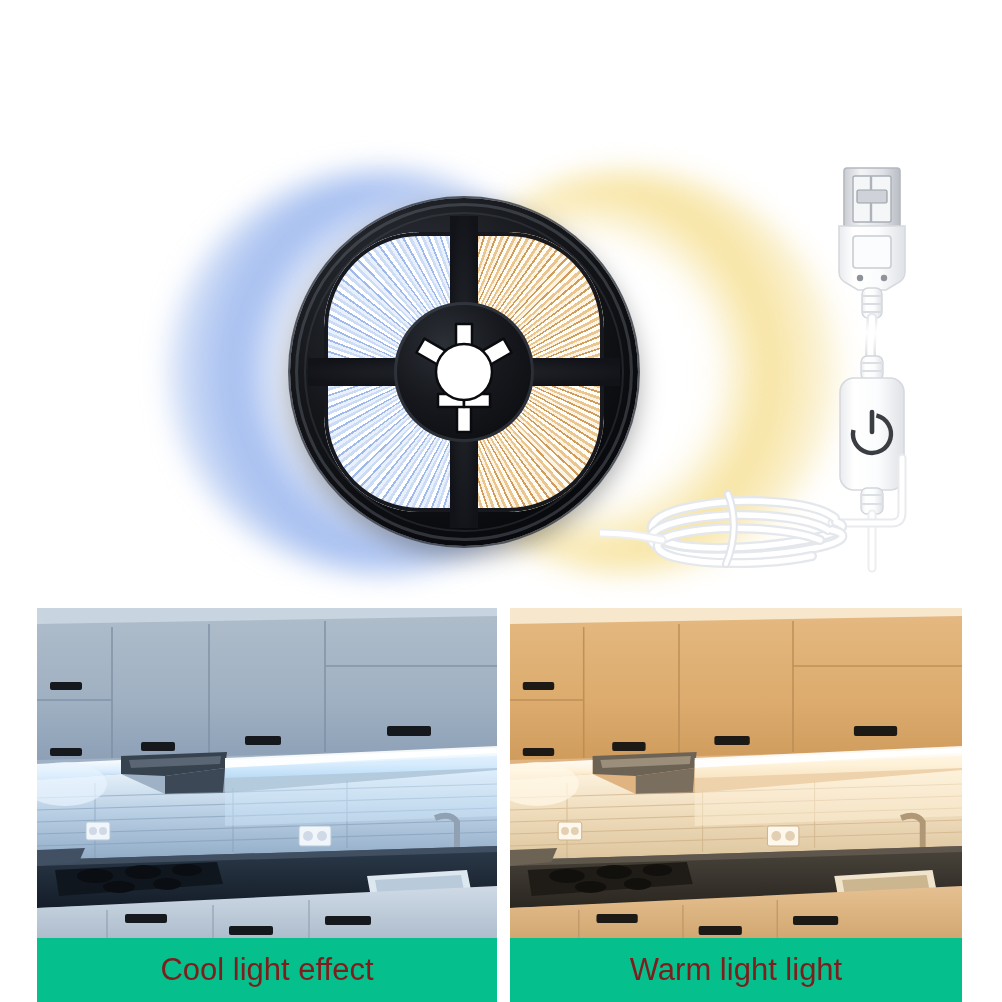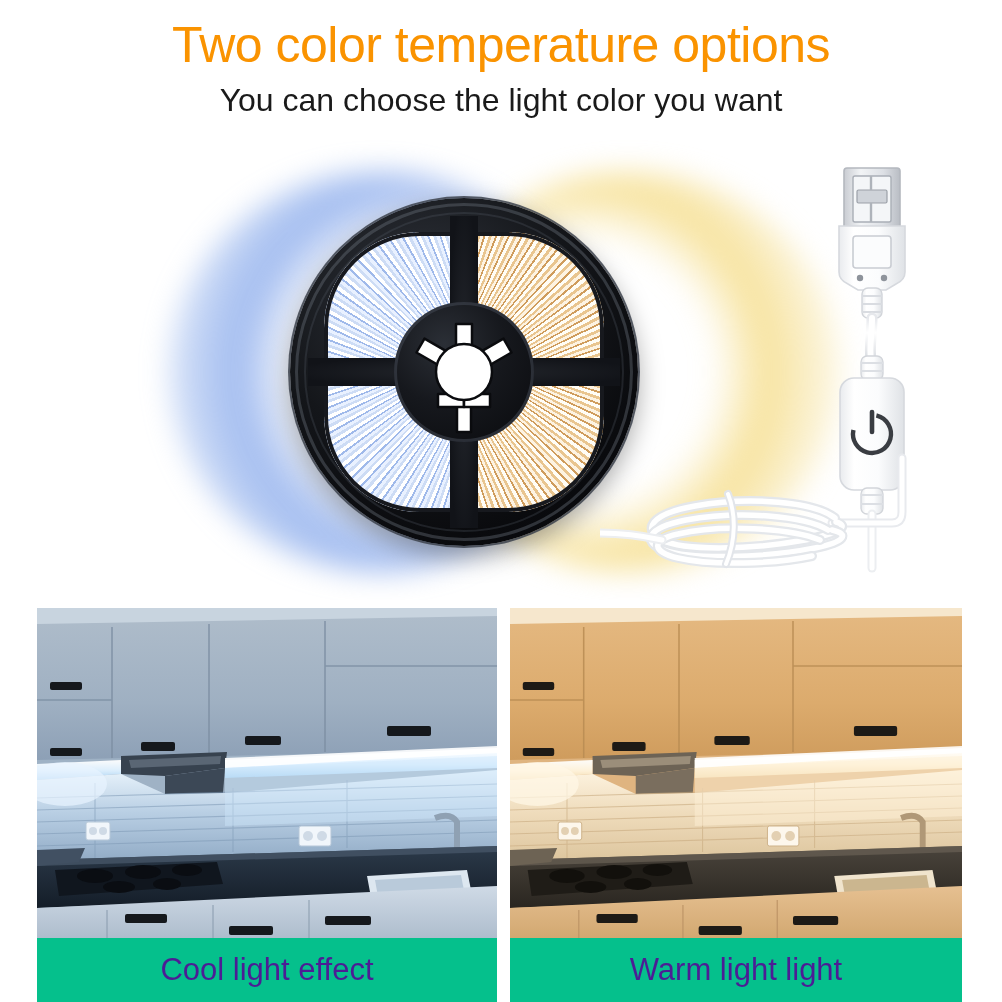--- a/index.html
+++ b/index.html
@@ -220,37 +220,33 @@
   .caption-bar {
     position: absolute;
     left: 0; top: 330px;
     width: 100%;
     height: 64px;
     display: flex;
     align-items: center;
     justify-content: center;
   }
   .caption-text {
-    color: #4c1d95;
+    color: #7f1d1d;
     font-size: 31px;
     line-height: 36px;
     font-weight: 400;
     white-space: nowrap;
   }
   .k-svg { position: absolute; left: 0; top: 0; }
 </style>
 </head>
 <body>
 
 <div id="page">
 
-  <div id="header">
-    <div id="title">Two color temperature options</div>
-    <div id="subtitle">You can choose the light color you want</div>
-  </div>
 
   <div id="hero">
 
     <div class="glow-blue"></div>
     <div class="glow-warm"></div>
 
     <div id="reel">
       <div class="reel-disc"></div>
 
       <div class="slot tl">

